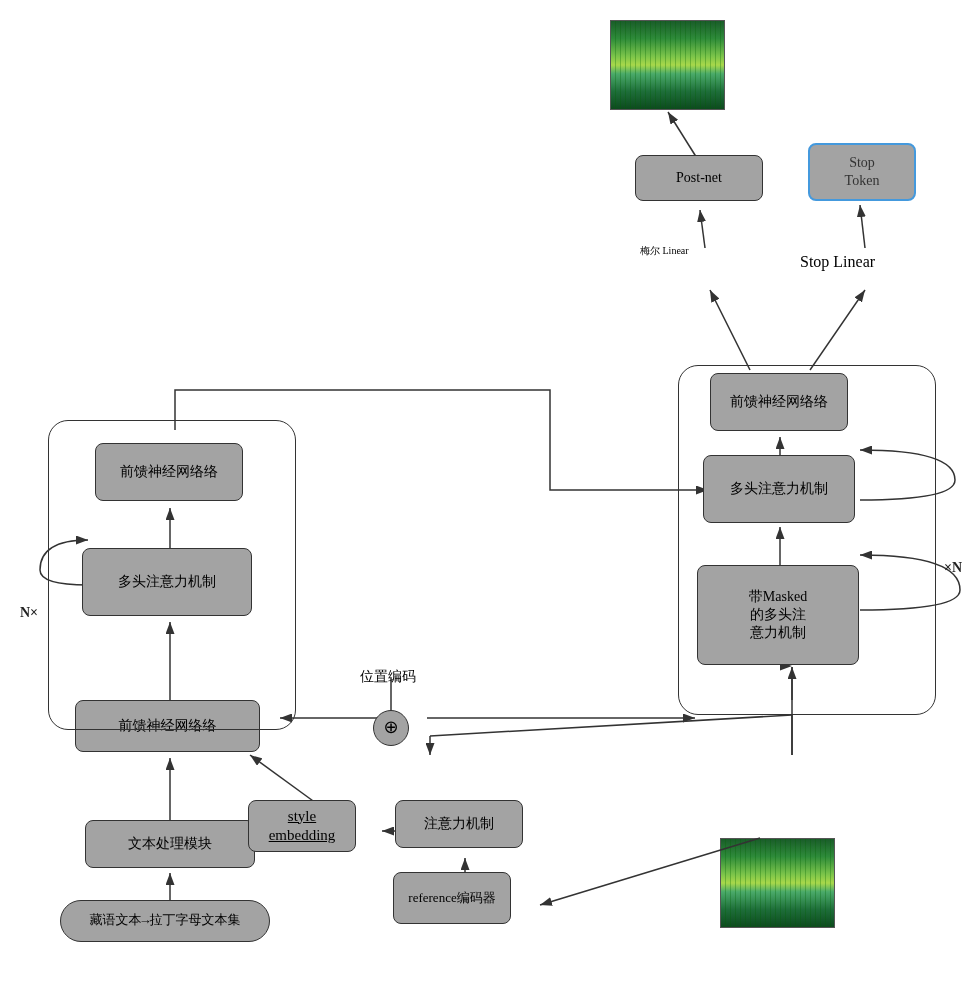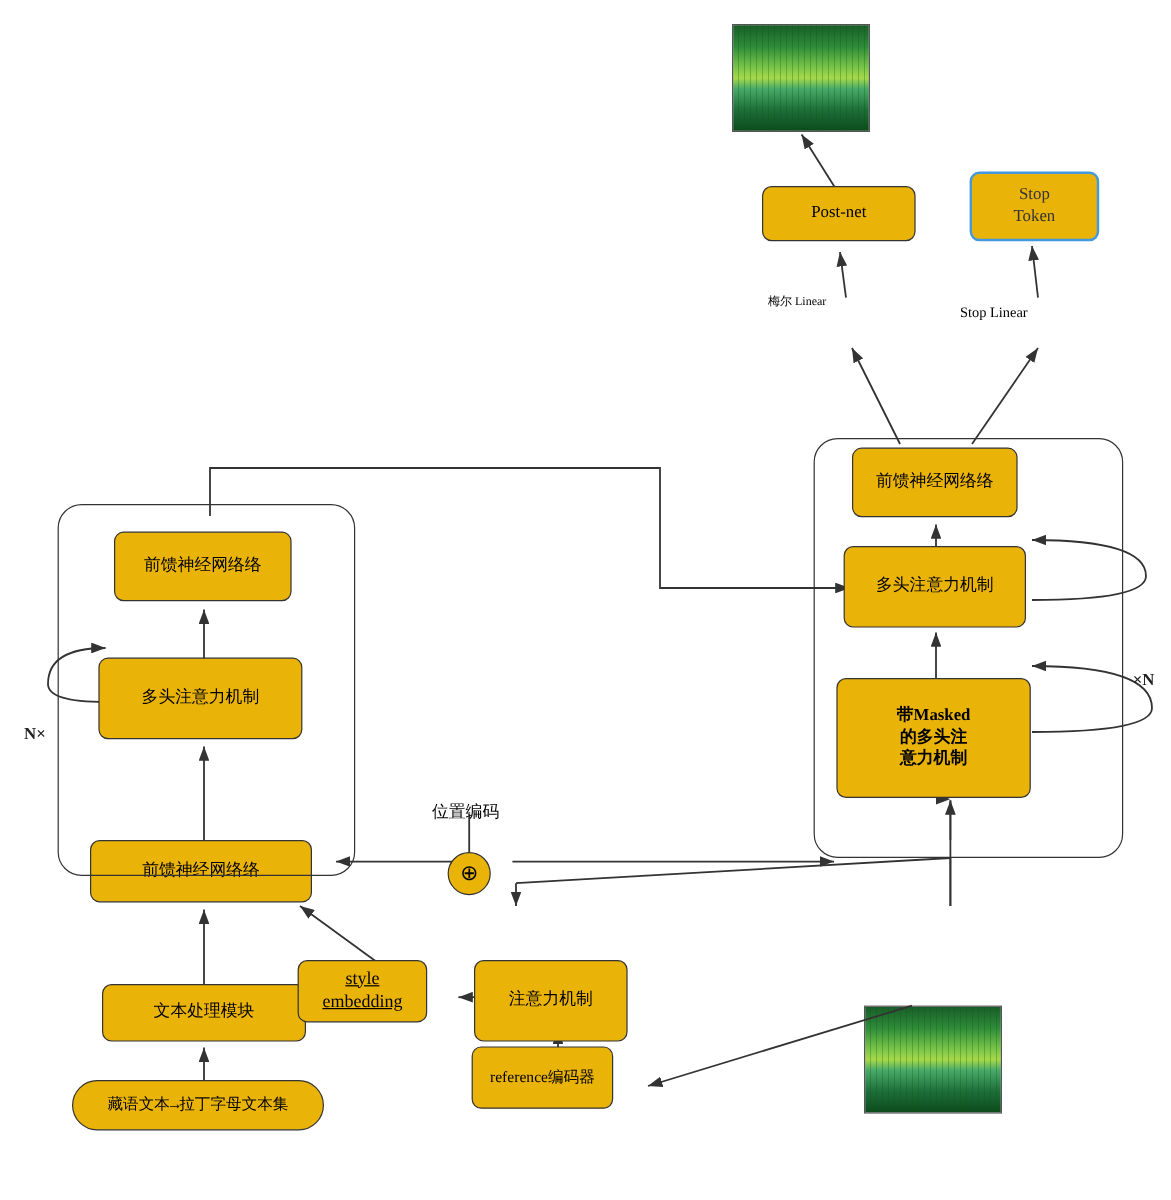--- a/index.html
+++ b/index.html
@@ -13,21 +13,21 @@
     }
     .diagram-container {
       width: 976px;
       height: 1000px;
       position: relative;
     }
     
     .box {
       position: absolute;
       border: 1.5px solid #333;
-      background: #eab308;
+      background: #a3a3a3;
       display: flex;
       align-items: center;
       justify-content: center;
       text-align: center;
       font-size: 14px;
       line-height: 1.3;
     }
     .box-rounded {
       border-radius: 8px;
     }
@@ -181,49 +181,49 @@
   </div>
 
   <div class="box" style="left:373px; top:710px; width:36px; height:36px; border-radius:50%; font-size:18px;">
     ⊕
   </div>
 
   <div class="box box-rounded" style="left:248px; top:800px; width:108px; height:52px; font-size:15px;text-decoration:underline;">
     <span>style<br>embedding</span>
   </div>
 
-  <div class="box box-rounded" style="left:395px; top:800px; width:128px; height:68px;">
+  <div class="box box-rounded" style="left:395px; top:800px; width:128px; height:48px;">
     <span>注意力机制</span>
   </div>
 
   <div class="box box-rounded" style="left:393px; top:872px; width:118px; height:52px; font-size:13px;">
     <span>reference编码器</span>
   </div>
 
 
   <div class="box box-large-rounded" style="left:678px; top:365px; width:258px; height:350px; background:transparent;">
   </div>
 
-  <div class="box box-rounded" style="left:697px; top:565px; width:162px; height:100px;font-weight:bold;">
+  <div class="box box-rounded" style="left:697px; top:565px; width:162px; height:100px;">
     <span>带Masked<br>的多头注<br>意力机制</span>
   </div>
 
   <div class="box box-rounded" style="left:703px; top:455px; width:152px; height:68px;">
     <span>多头注意力机制</span>
   </div>
 
   <div class="box box-rounded" style="left:710px; top:373px; width:138px; height:58px;">
     <span>前馈神经网络络</span>
   </div>
 
   <div style="position:absolute; left:640px; top:244px; font-size:10px;text-align:center;">
     <span>梅尔 Linear</span>
   </div>
 
-  <div style="position:absolute; left:800px; top:253px; font-size:12px;">
+  <div style="position:absolute; left:800px; top:253px; font-size:16px;">
     <span>Stop Linear</span>
   </div>
 
   <div class="box box-rounded" style="left:635px; top:155px; width:128px; height:46px;">
     <span>Post-net</span>
   </div>
 
   <div class="box box-rounded box-blue" style="left:808px; top:143px; width:108px; height:58px; border-color:#4499dd; border-width:2px;">
     <span>Stop<br>Token</span>
   </div>

